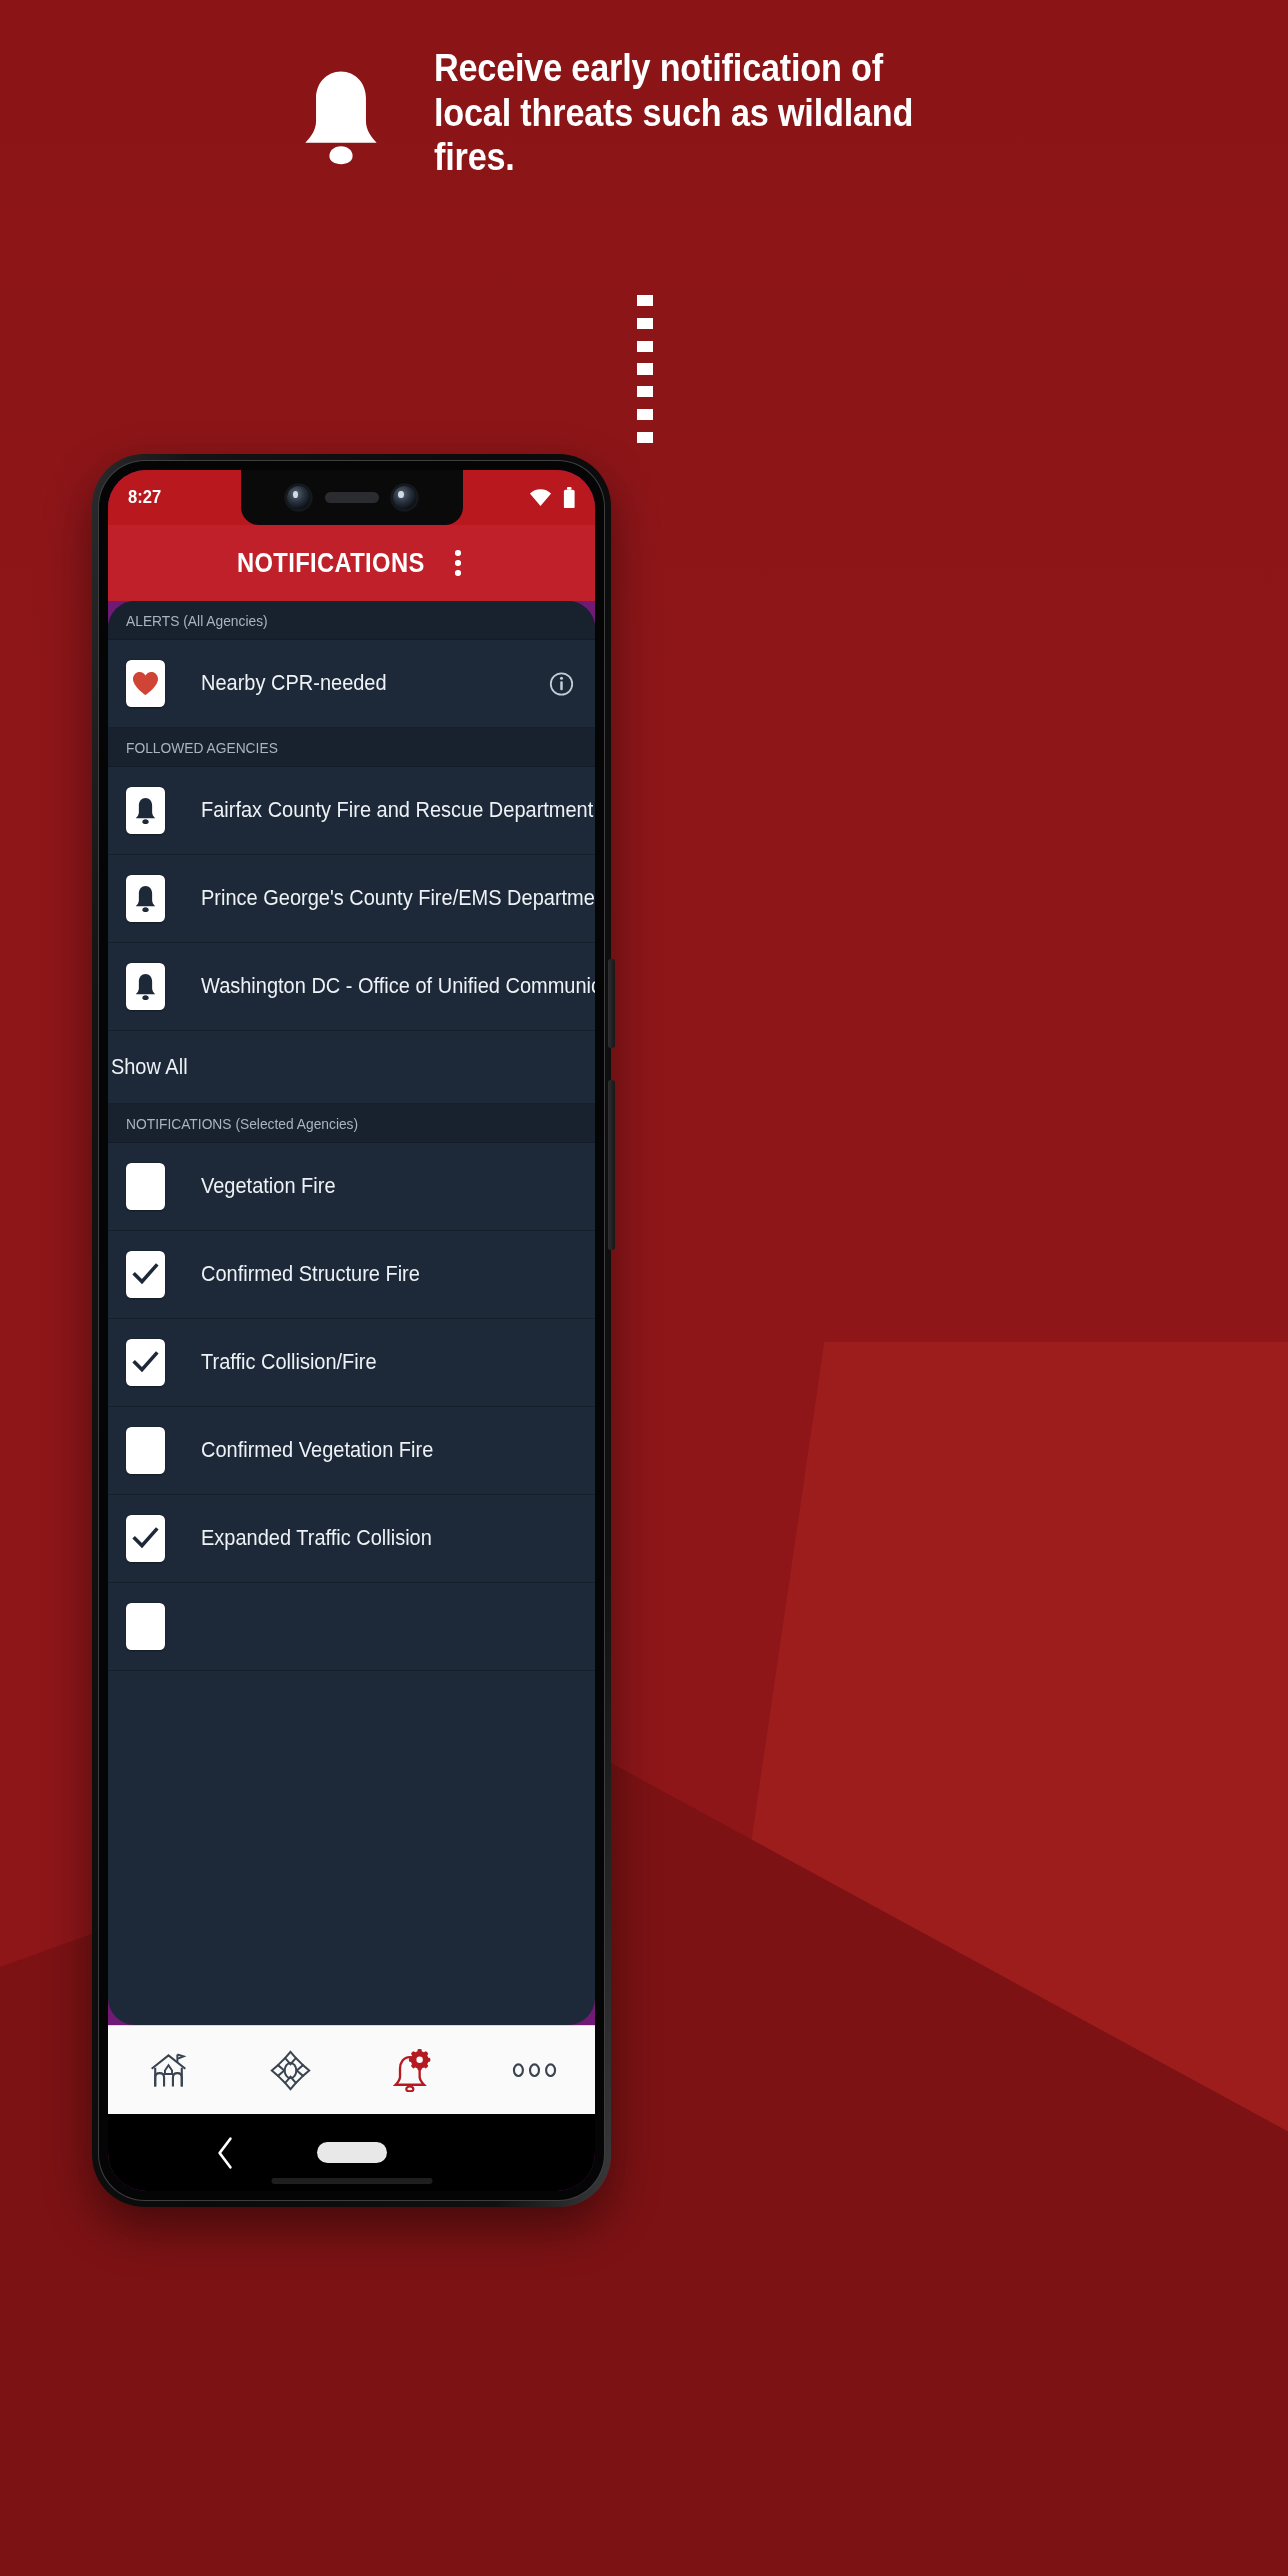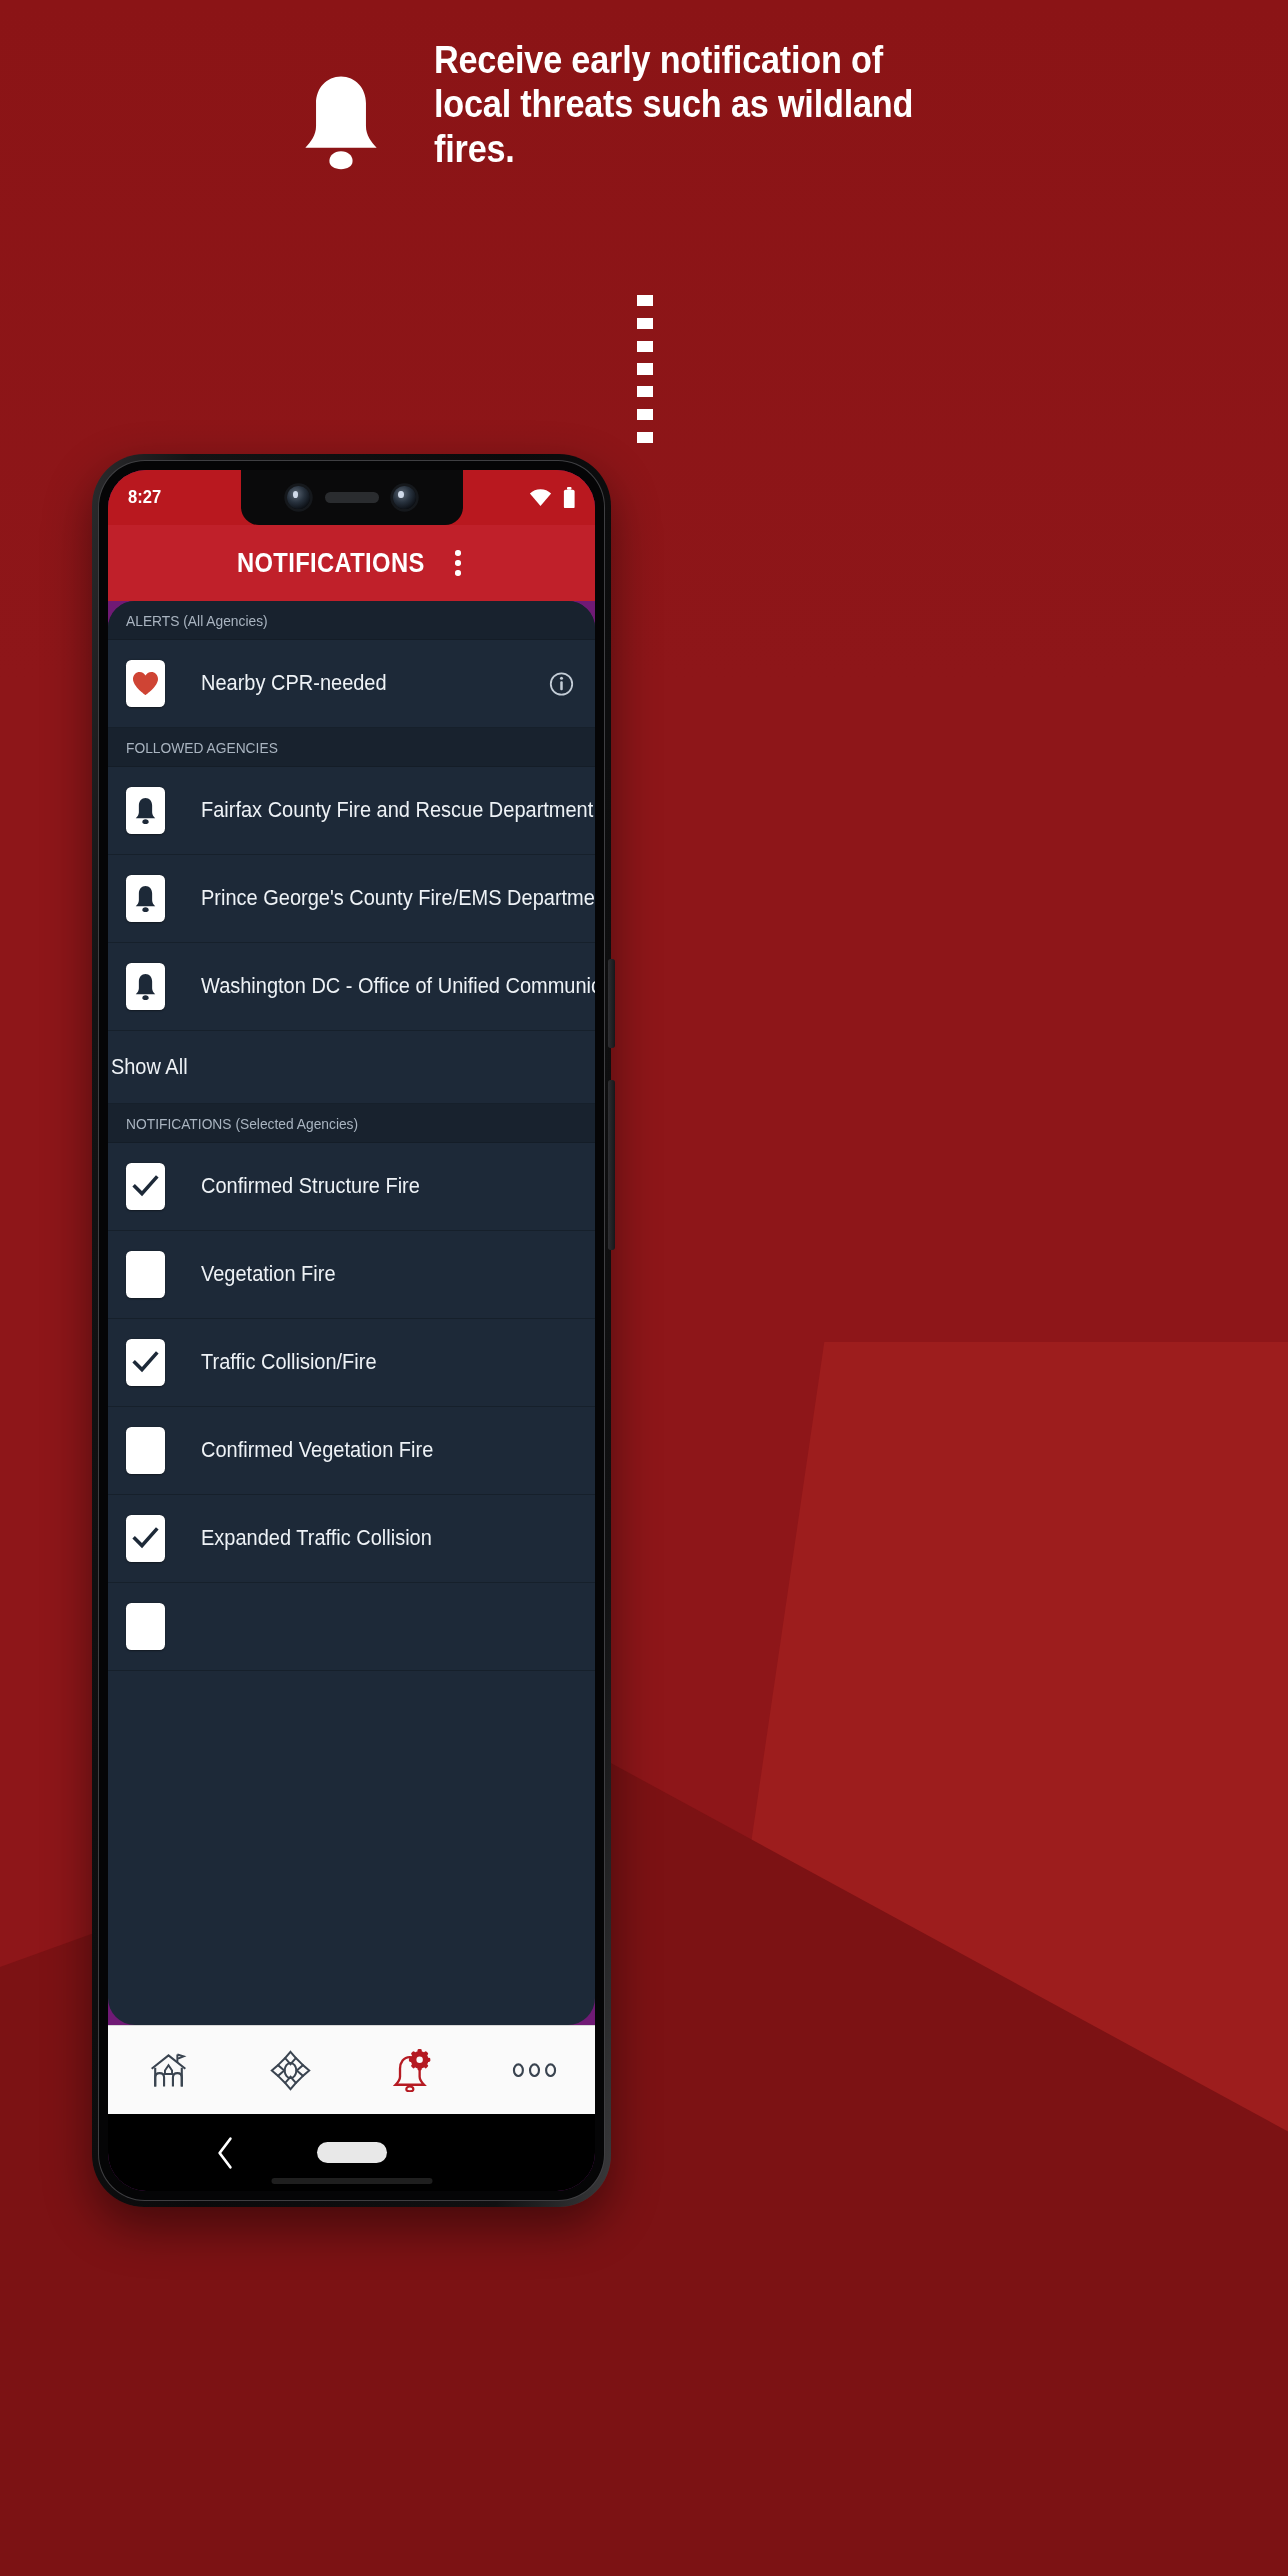--- a/index.html
+++ b/index.html
@@ -24,21 +24,21 @@
     clip-path:polygon(28% 0%, 100% 0%, 100% 100%, 0% 100%);
   }
   .facet-c {
     left:0; top:0; width:1288px; height:680px;
     background:linear-gradient(180deg,#8b1416 0%, #8e1619 100%);
   }
 
   
   #headline-block {
     position:absolute; left:0; top:55px; width:1288px; height:116px;
-    display:flex; align-items:flex-end; justify-content:center; gap:52px;
+    display:flex; align-items:center; justify-content:center; gap:52px;
     z-index:3;
   }
   #bell-icon-big { width:82px; height:100px; flex:0 0 auto; margin-top:5.4px; }
   #headline-text {
     color:#ffffff;
     font-size:38px;
     line-height:1.17;
     font-weight:bold;
     font-stretch:condensed;
     letter-spacing:-0.2px;
@@ -306,31 +306,31 @@
       <div id="show-all-row">
         <div id="show-all-label">Show All</div>
       </div>
 
       <div class="section-header">
         <span>NOTIFICATIONS (Selected Agencies)</span>
       </div>
 
 
       <div class="row">
+        <div class="box unchecked"></div>
+        <div class="row-label">Vegetation Fire</div>
+      </div>
+
+      <div class="row">
         <div class="box checked">
           <svg width="27" height="23" viewBox="0 0 30 26">
             <path d="M3 13 L11 21 L27 3" fill="none" stroke="#1d2938" stroke-width="4" stroke-linecap="square"></path>
           </svg>
         </div>
         <div class="row-label">Confirmed Structure Fire</div>
-      </div>
-
-      <div class="row">
-        <div class="box unchecked"></div>
-        <div class="row-label">Vegetation Fire</div>
       </div>
 
       <div class="row">
         <div class="box checked">
           <svg width="27" height="23" viewBox="0 0 30 26">
             <path d="M3 13 L11 21 L27 3" fill="none" stroke="#1d2938" stroke-width="4" stroke-linecap="square"></path>
           </svg>
         </div>
         <div class="row-label">Traffic Collision/Fire</div>
       </div>

